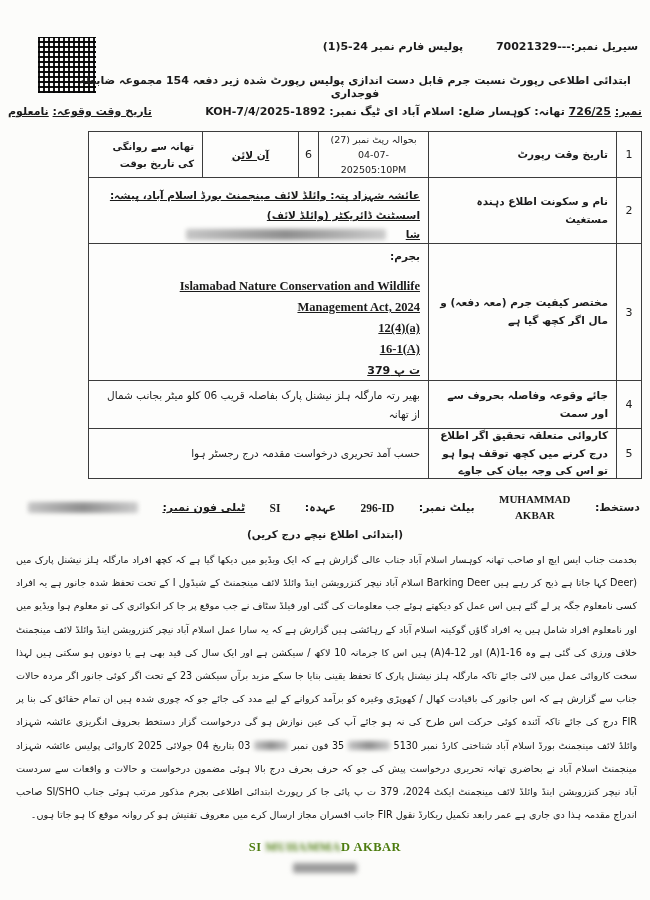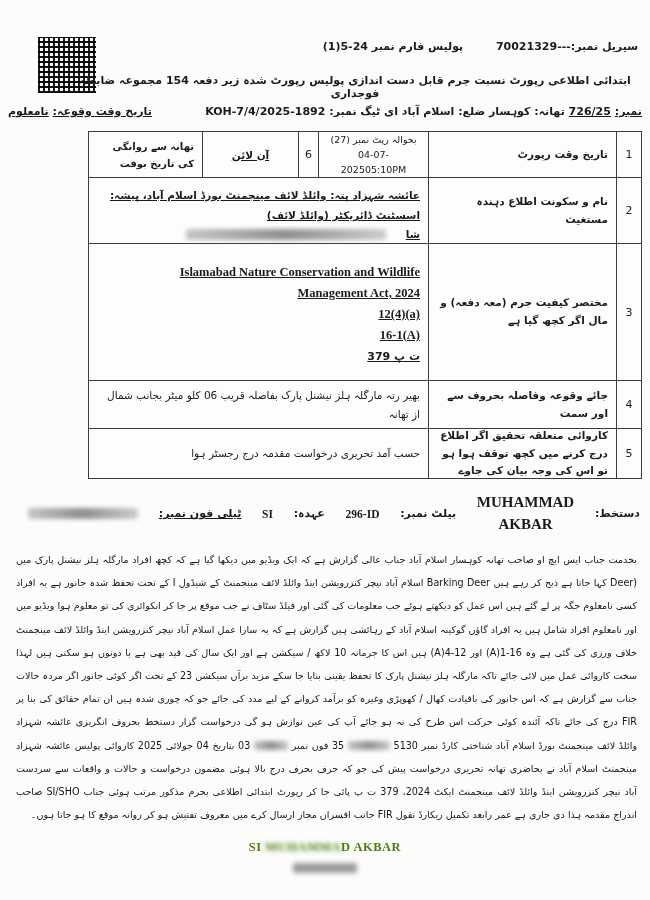--- a/index.html
+++ b/index.html
@@ -40,21 +40,21 @@
   .r2 .v-cont{text-align:right;padding-left:70px;margin-top:2px;}
   .r2 .v-cont span{text-decoration:underline;font-weight:bold;margin-left:16px;}
   .r3 .crime{text-align:right;font-weight:bold;padding-top:2px;}
   .acts{margin-top:14px;text-align:right;direction:ltr;padding-left:6px;}
   .acts div{font-family:"Liberation Serif",serif;font-weight:bold;font-size:12.5px;line-height:21px;text-decoration:underline;}
   .acts .ppc{direction:rtl;font-family:"DejaVu Sans",sans-serif;font-size:11px;}
   .r4 .cval, .r5 .cval{display:flex;align-items:center;text-align:right;line-height:1.8;}
 
   
   .officer{position:absolute;top:492px;right:10px;left:28px;direction:rtl;display:flex;align-items:center;justify-content:space-between;font-size:11px;font-weight:bold;}
-  .officer .name{direction:ltr;font-family:"Liberation Serif",serif;font-size:15px;text-align:center;line-height:1.45;}
+  .officer .name{direction:ltr;font-family:"Liberation Serif",serif;font-size:11px;text-align:center;line-height:1.45;}
   .officer .en{direction:ltr;font-family:"Liberation Serif",serif;font-size:11.5px;}
   .officer .phone-label{text-decoration:underline;}
   .redact{display:inline-block;vertical-align:middle;background:linear-gradient(90deg,#c6c6c6,#8f8f8f,#cccccc);filter:blur(2px);border-radius:2px;height:11px;}
   .instruction{position:absolute;top:528px;left:0;width:100%;text-align:center;direction:rtl;font-size:10.5px;font-weight:bold;}
 
   
   .fir-body{position:absolute;top:548px;left:16px;right:13px;direction:rtl;font-size:9.6px;color:#151515;}
   .bline{height:23.2px;line-height:23.2px;overflow:hidden;text-align:justify;text-align-last:justify;}
   .bline:last-child{text-align-last:right;}
   .inline-redact{height:9px;}
@@ -116,20 +116,21 @@
           <span>شا</span>
           <span class="redact" style="width:200px;"></span>
         </div>
       </div>
     </div>
 
     <div class="trow r3">
       <div class="cell cnum">3</div>
       <div class="cell clabel">مختصر کیفیت جرم (معہ دفعہ) و مال اگر کچھ گیا ہے</div>
       <div class="cell cval">
+        <div class="crime">بجرم:</div>
         <div class="acts">
           <div>Islamabad Nature Conservation and Wildlife</div>
           <div>Management Act, 2024</div>
           <div>12(4)(a)</div>
           <div>16-1(A)</div>
           <div class="ppc">ت پ 379</div>
         </div>
       </div>
     </div>
 
@@ -154,20 +155,21 @@
       <span style="display:block">AKBAR</span>
     </span>
     <span>بیلٹ نمبر:</span>
     <span class="en">296-ID</span>
     <span>عہدہ:</span>
     <span class="en">SI</span>
     <span class="phone-label">ٹیلی فون نمبر:</span>
     <span class="redact" style="width:110px;"></span>
   </div>
 
+  <div class="instruction">(ابتدائی اطلاع نیچے درج کریں)</div>
 
   <div class="fir-body">
     <div class="bline">بخدمت جناب ایس ایچ او صاحب تھانہ کوہسار اسلام آباد جناب عالی گزارش ہے کہ ایک ویڈیو میں دیکھا گیا ہے کہ کچھ افراد مارگلہ ہلز نیشنل پارک میں پائے جانے والے ہرن جسے ‎(Barking</div>
     <div class="bline">Deer)‎ کہا جاتا ہے ذبح کر رہے ہیں Barking Deer اسلام آباد نیچر کنزرویشن اینڈ وائلڈ لائف مینجمنٹ کے شیڈول I کے تحت تحفظ شدہ جانور ہے یہ افراد ذبح کرنے کے بعد اس کو اٹھا کر</div>
     <div class="bline">کسی نامعلوم جگہ پر لے گئے ہیں اس عمل کو دیکھتے ہوئے جب معلومات کی گئی اور فیلڈ سٹاف نے جب موقع پر جا کر انکوائری کی تو معلوم ہوا ویڈیو میں نظر آنے والے افراد بشیر عباسی، زین عباسی</div>
     <div class="bline">اور نامعلوم افراد شامل ہیں یہ افراد گاؤں گوکینہ اسلام آباد کے رہائشی ہیں گزارش ہے کہ یہ سارا عمل اسلام آباد نیچر کنزرویشن اینڈ وائلڈ لائف مینجمنٹ ایکٹ کی خلاف ورزی ہے جن سیکشن کی</div>
     <div class="bline">خلاف ورزی کی گئی ہے وہ 16-1(A) اور 12-4(A) ہیں اس کا جرمانہ 10 لاکھ / سیکشن ہے اور ایک سال کی قید بھی ہے یا دونوں ہو سکتی ہیں لہذا گزارش ہے کہ اس معاملے کے اوپر سخت سے</div>
     <div class="bline">سخت کاروائی عمل میں لائی جائے تاکہ مارگلہ ہلز نیشنل پارک کا تحفظ یقینی بنایا جا سکے مزید برآں سیکشن 23 کے تحت اگر کوئی جانور اگر مردہ حالات میں بھی ہے تو وہ مقامی حکومت کی ملکیت ہے لہذا</div>
     <div class="bline">جناب سے گزارش ہے کہ اس جانور کی باقیادت کھال / کھوپڑی وغیرہ کو برآمد کروانے کے لیے مدد کی جائے جو کہ چوری شدہ ہیں ان تمام حقائق کی بنا پر جناب سے گزارش ہے کہ ان افراد کے خلاف</div>
     <div class="bline">FIR درج کی جائے تاکہ آئندہ کوئی حرکت اس طرح کی نہ ہو جائے آپ کی عین نوازش ہو گی درخواست گزار دستخط بحروف انگریزی عائشہ شہزاد اسسٹنٹ ڈائریکٹر (وائلڈ لائف) اسلام آباد</div>

